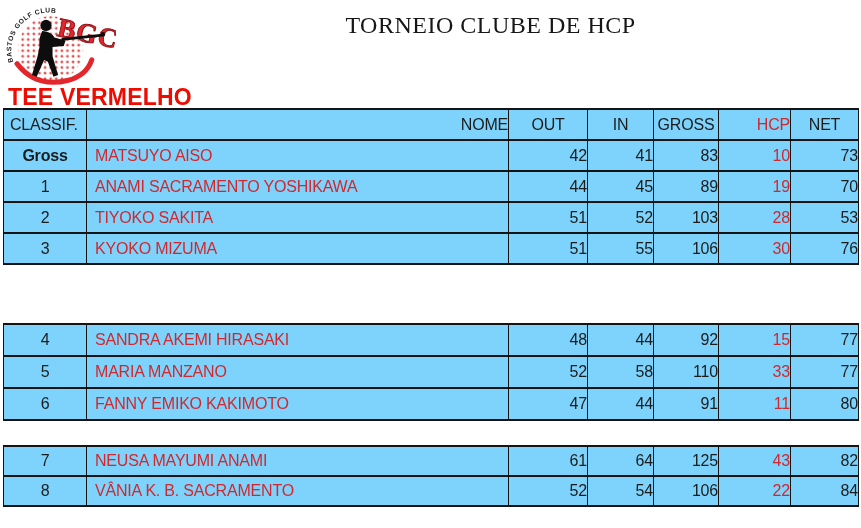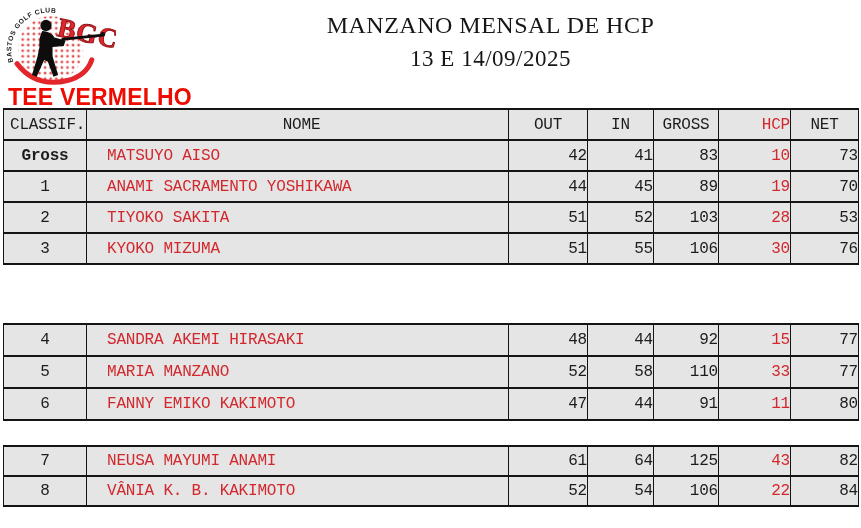--- a/index.html
+++ b/index.html
@@ -15,40 +15,40 @@
   }
   .title-block h1{margin:0;font-size:24px;font-weight:normal;letter-spacing:.5px;}
   .title-block h2{margin:7px 0 0 0;font-size:23px;font-weight:normal;letter-spacing:.5px;}
   .tee-label{
     position:absolute;left:8px;top:84px;font-size:23px;font-weight:bold;
     color:var(--tee_red,#e00);letter-spacing:.2px;
   }
   
   table{
     position:absolute;left:3px;width:855px;border-collapse:collapse;table-layout:fixed;
-    background:#e5e5e5;font-size:16px;letter-spacing:-0.2px;font-family:Liberation Mono, monospace;
+    background:#7dd3fc;font-size:16px;letter-spacing:-0.2px;
   }
   #table-s1{top:108px;} #table-s2{top:323px;} #table-s3{top:445px;}
   td,th{
     border:solid var(--border_black,#141414);border-width:2px 1px;
     overflow:hidden;white-space:nowrap;padding:0;vertical-align:middle;
   }
   th{font-weight:normal;height:29px;}
   #table-s1 tbody tr{height:31px;}
   #table-s2 tbody tr{height:32px;}
   #table-s3 tbody tr{height:30px;}
   col.w-classif{width:83px;}  col.w-nome{width:422px;} col.w-out{width:79px;}
   col.w-in{width:66px;}       col.w-gross{width:65px;} col.w-hcp{width:72px;}
   col.w-net{width:68px;}
-  th.col-nome{text-align:center;padding-left:8px;}
+  th.col-nome{text-align:right;padding-left:8px;}
   th.col-classif{text-align:left;padding-left:6px;}
   th.col-out,th.col-in,th.col-gross,th.col-hcp,th.col-net{text-align:center;}
   th.col-hcp{color:var(--hcp_red,#d2282d);text-align:right;}
   td.col-classif{text-align:center;}
-  td.col-nome{text-align:left;padding-left:20px;color:var(--name_red,#d2282d);}
+  td.col-nome{text-align:left;padding-left:8px;color:var(--name_red,#d2282d);}
   td.col-out,td.col-in,td.col-gross,td.col-hcp,td.col-net{text-align:right;}
   td.col-hcp{color:var(--hcp_red,#d2282d);}
   td.bold{font-weight:bold;}
 </style>
 </head>
 <body>
 
 <div class="page">
 
   <svg class="logo" viewBox="0 0 120 90">
@@ -73,22 +73,21 @@
 
     <g fill="#0d0d0d">
       <circle cx="45" cy="23" r="6"></circle>
       <path d="M41 29 Q 37 36 38 46 L 36 56 L 30 76 L 35 78 L 43 60 L 47 62 L 53 78 L 58 76 L 52 56 L 52 46 L 64 45 L 66 39 L 54 36 Q 50 29 41 29 Z"></path>
       <rect x="62" y="36.5" width="44" height="3" transform="rotate(-6 62 38)"></rect>
       <circle cx="106" cy="32.5" r="2.4"></circle>
     </g>
   </svg>
 
   <div class="title-block">
-    <h1>MANZANO MENSAL DE HCP</h1>
-    <h2>13 E 14/09/2025</h2>
+    <h1>TORNEIO CLUBE DE HCP</h1>
   </div>
 
   <div class="tee-label">TEE VERMELHO</div>
 
   <table id="table-s1">
       <colgroup>
         <col class="w-classif">
         <col class="w-nome">
         <col class="w-out">
         <col class="w-in">
@@ -201,21 +200,21 @@
           <td class="col-classif">7</td>
           <td class="col-nome">NEUSA MAYUMI ANAMI</td>
           <td class="col-out">61</td>
           <td class="col-in">64</td>
           <td class="col-gross">125</td>
           <td class="col-hcp">43</td>
           <td class="col-net">82</td>
         </tr>
         <tr>
           <td class="col-classif">8</td>
-          <td class="col-nome">VÂNIA K. B. KAKIMOTO</td>
+          <td class="col-nome">VÂNIA K. B. SACRAMENTO</td>
           <td class="col-out">52</td>
           <td class="col-in">54</td>
           <td class="col-gross">106</td>
           <td class="col-hcp">22</td>
           <td class="col-net">84</td>
         </tr>
       </tbody>
     </table>
 
 </div>

